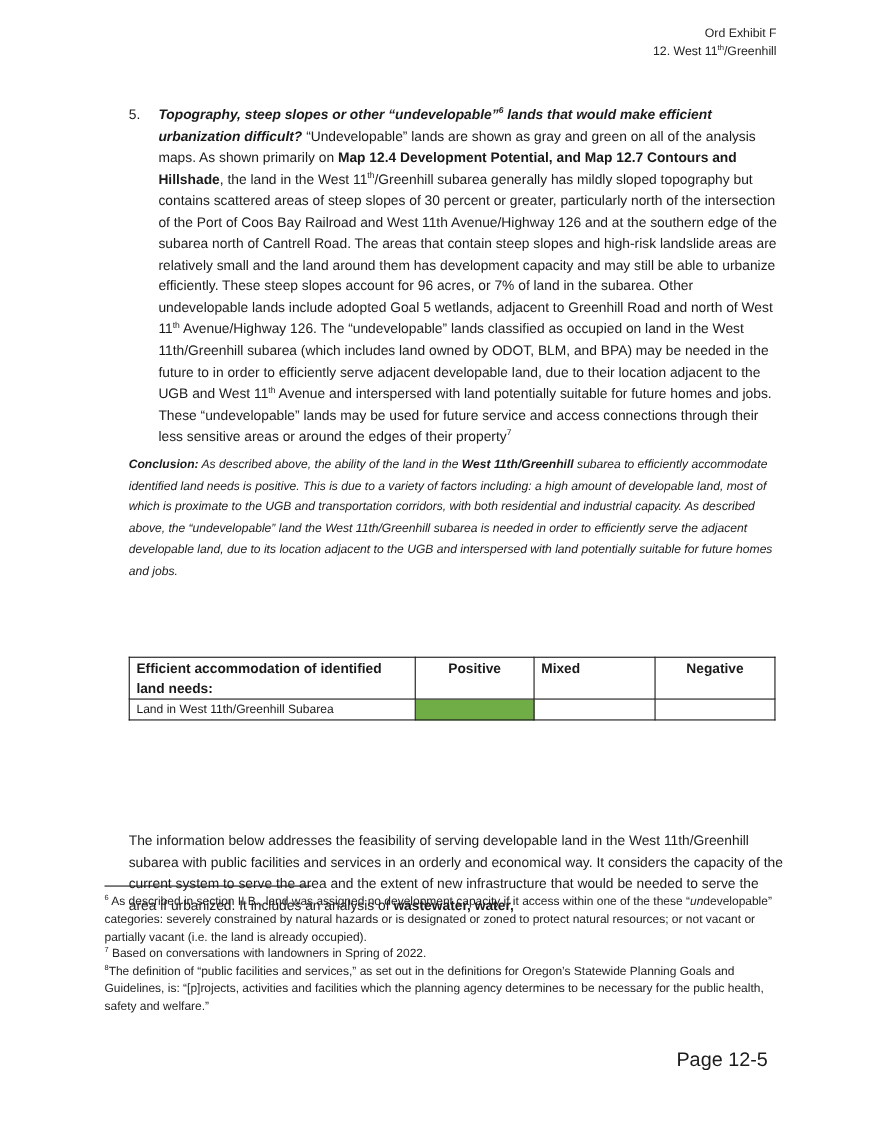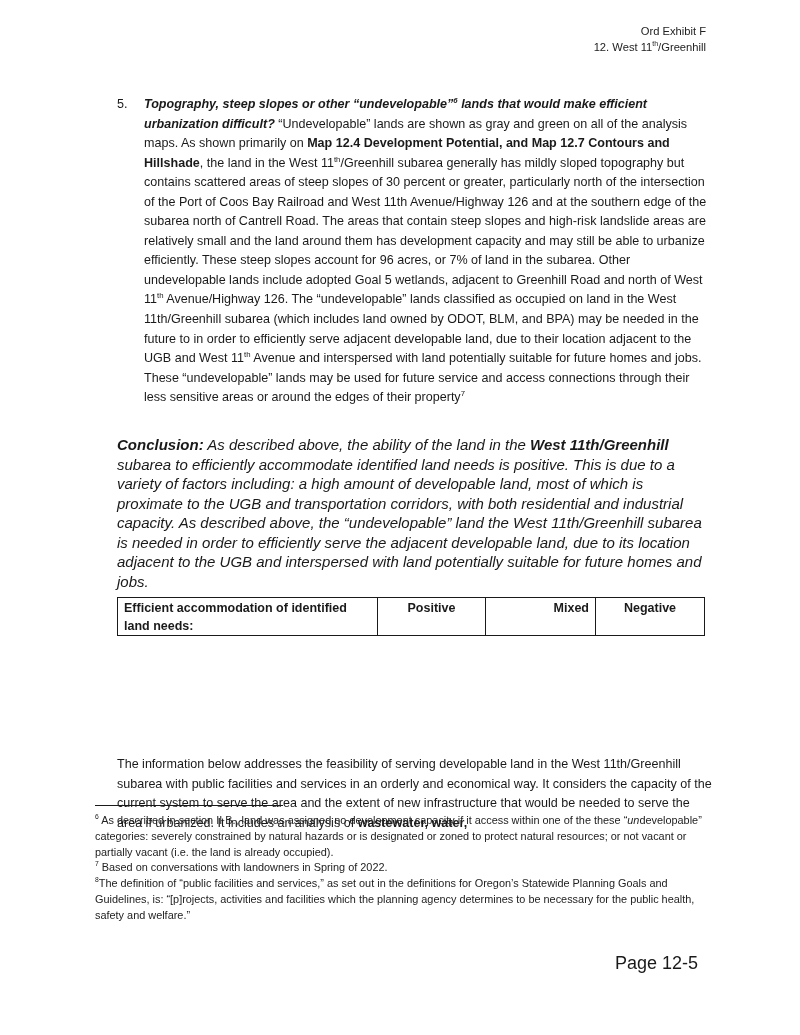--- a/index.html
+++ b/index.html
@@ -12,29 +12,29 @@
 
   sup { font-size: 0.62em; line-height: 0; vertical-align: super; }
 
   .item { position: absolute; left: 117px; top: 95px; width: 588px; font-size: 12.55px; line-height: 19.55px; }
   .item-num { position: absolute; left: 0; top: 0; }
   .item-body { position: absolute; left: 27px; top: 0; width: 566px; }
   .item-body p { margin: 0; }
   .bi { font-weight: bold; font-style: italic; }
   .b { font-weight: bold; }
 
-  .conclusion { position: absolute; left: 117px; top: 435px; width: 595px; font-size: 15px; line-height: 19.55px; font-style: italic; margin: 0; }
+  .conclusion { position: absolute; left: 117px; top: 413px; width: 595px; font-size: 11px; line-height: 19.55px; font-style: italic; margin: 0; }
   .conclusion .b { font-style: italic; }
 
   table.acc { position: absolute; left: 117px; top: 597px; border-collapse: collapse; font-size: 12.5px; }
   table.acc td, table.acc th { border: 1.3px solid #1a1a1a; padding: 0 6px; vertical-align: top; }
   table.acc th { font-weight: bold; line-height: 18px; height: 34px; padding-top: 1px; }
   table.acc th.first { text-align: left; width: 247px; }
   table.acc th.c2 { text-align: center; width: 95px; }
-  table.acc th.c3 { text-align: right; width: 97px; }
+  table.acc th.c3 { text-align: left; width: 97px; }
   table.acc th.c4 { text-align: center; width: 96px; }
   table.acc td { font-size: 11px; height: 18px; line-height: 18px; }
   table.acc td.rating { padding: 0; }
 
   .section-b { position: absolute; left: 117px; top: 686px; font-size: 14px; font-weight: bold; white-space: nowrap; }
   .section-b .u { text-decoration: underline; }
 
   .intro { position: absolute; left: 117px; top: 755px; width: 595px; font-size: 12.55px; line-height: 19.55px; margin: 0; }
 
   .fn-rule { position: absolute; left: 95px; top: 805px; width: 188px; height: 0; border-top: 1px solid #1a1a1a; }
@@ -63,20 +63,26 @@
   <p class="conclusion"><span class="b">Conclusion:</span><span> As described above, the ability of the land in the </span><span class="b">West 11th/Greenhill</span><span> subarea to efficiently accommodate identified land needs is positive. This is due to a variety of factors including: a high amount of developable land, most of which is proximate to the UGB and transportation corridors, with both residential and industrial capacity. As described above, the “undevelopable” land the West 11th/Greenhill subarea is needed in order to efficiently serve the adjacent developable land, due to its location adjacent to the UGB and interspersed with land potentially suitable for future homes and jobs.</span></p>
 
   <table class="acc">
     <tbody>
         <tr>
       <th class="first">Efficient accommodation of identified land needs:</th>
       <th class="c2">Positive</th>
       <th class="c3">Mixed</th>
       <th class="c4">Negative</th>
     </tr>
+    <tr>
+      <td>Land in West 11th/Greenhill Subarea</td>
+      <td class="rating" style="background: rgb(112, 173, 71);"></td>
+      <td class="rating"></td>
+      <td class="rating"></td>
+    </tr>
   </tbody>
     </table>
 
 
   <p class="intro"><span>The information below addresses the feasibility of serving developable land in the West 11th/Greenhill subarea with public facilities and services in an orderly and economical way. It considers the capacity of the current system to serve the area and the extent of new infrastructure that would be needed to serve the area if urbanized. It includes an analysis of </span><span class="b">wastewater, water,</span></p>
 
   <div class="fn-rule"></div>
   <div class="footnotes">
     <p><sup>6</sup><span> As described in section II B., land was assigned no development capacity if it access within one of the these “</span><i>un</i><span>developable” categories: severely constrained by natural hazards or is designated or zoned to protect natural resources; or not vacant or partially vacant (i.e. the land is already occupied).</span></p>
     <p><sup>7</sup><span> Based on conversations with landowners in Spring of 2022.</span></p>

